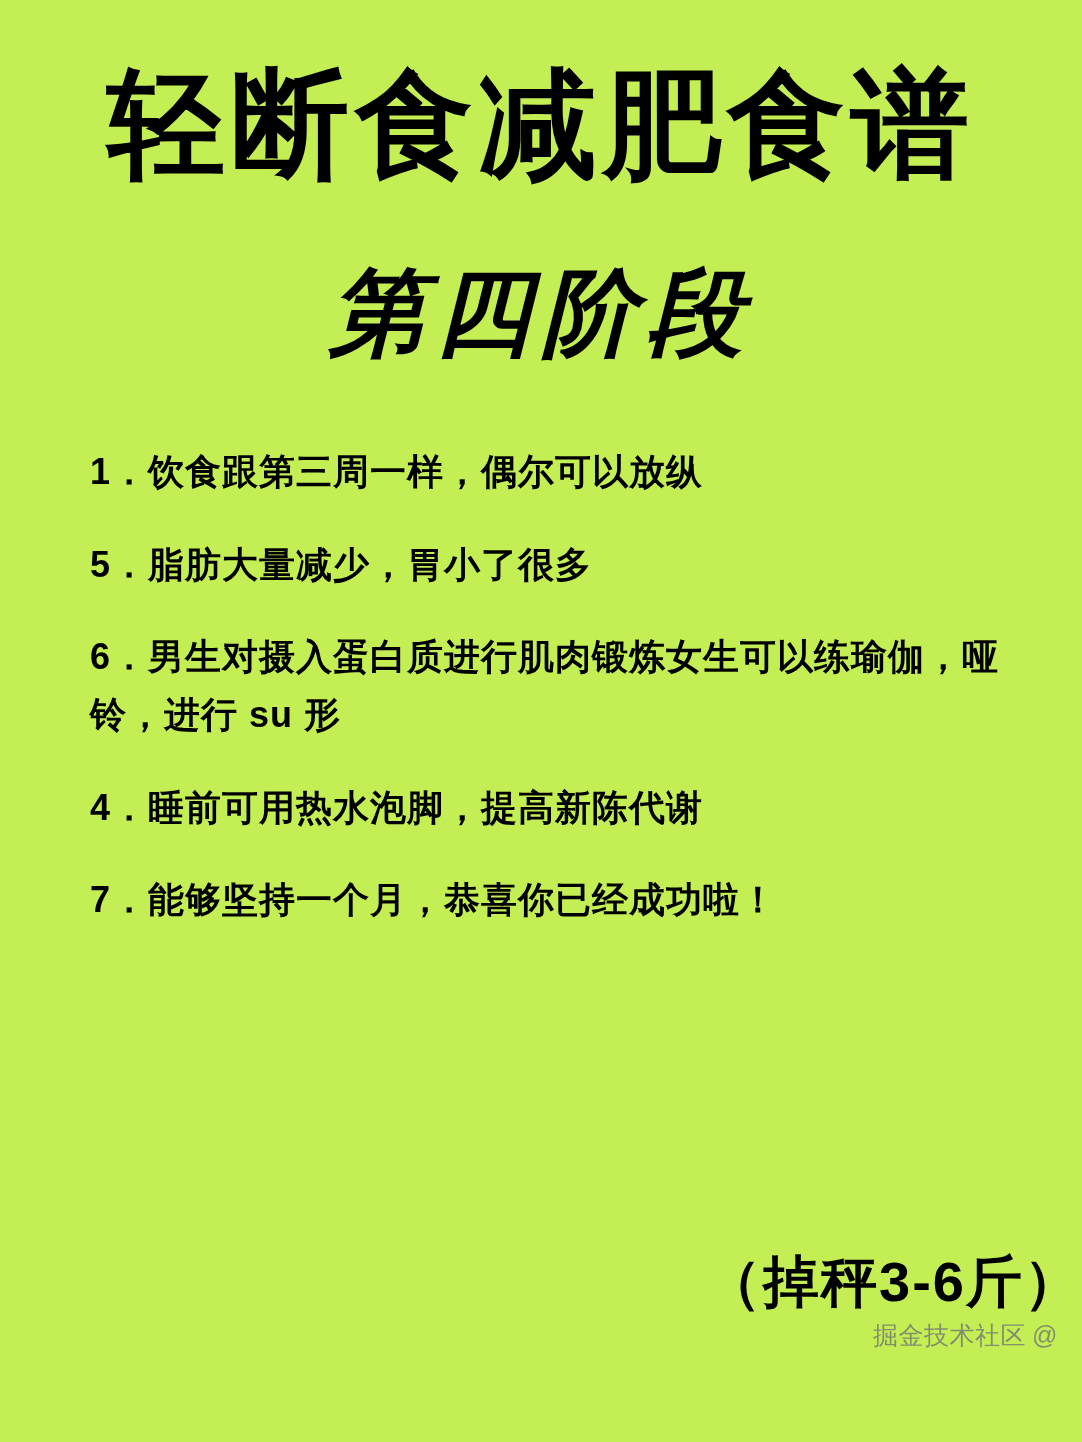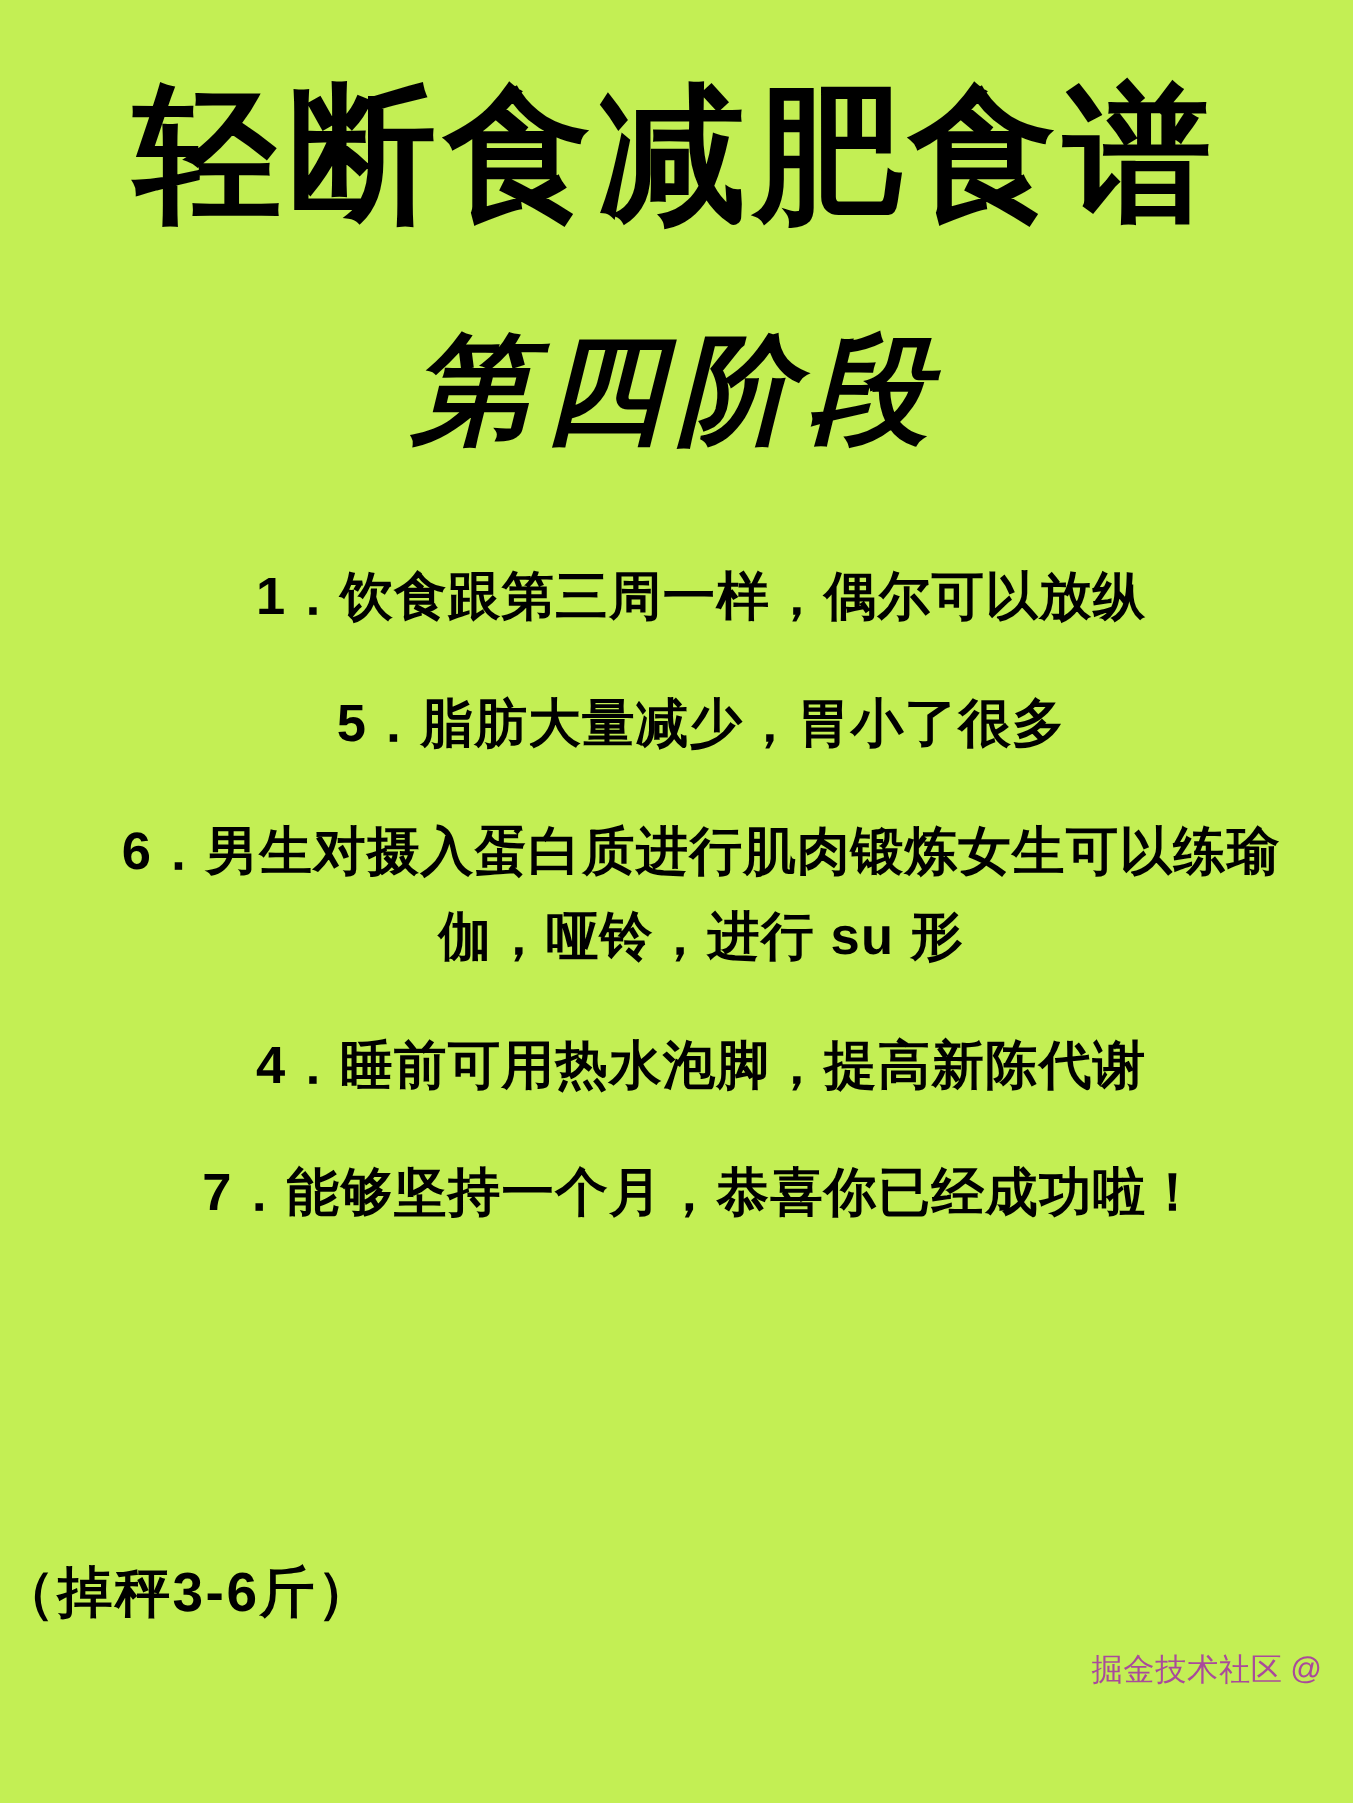--- a/index.html
+++ b/index.html
@@ -45,46 +45,46 @@
     font-style: italic;
   }
   .list {
     margin: 78px 0 0 0;
     padding: 0 10px 0 50px;
     width: 100%;
     box-sizing: border-box;
     list-style: none;
   }
   .list-item {
-    font-size: 42px;
+    font-size: 36px;
     font-weight: bold;
     line-height: 1.62;
     margin-bottom: 34px;
-    text-align: center;
+    text-align: left;
     letter-spacing: 1px;
   }
   .list-item:last-child {
     margin-bottom: 0;
   }
   .footnote {
     position: absolute;
     left: 0;
     right: 0;
     top: 1245px;
-    text-align: left;
-    font-size: 44px;
+    text-align: right;
+    font-size: 56px;
     font-weight: bold;
     letter-spacing: 2px;
   }
   .watermark {
     position: absolute;
     right: 24px;
     bottom: 14px;
     font-size: 25px;
-    color: #a21caf;
+    color: #737373;
     opacity: 0.78;
     letter-spacing: 0.5px;
     display: flex;
     align-items: center;
     gap: 6px;
   }
   .watermark .at {
     font-size: 25px;
   }
 </style>

